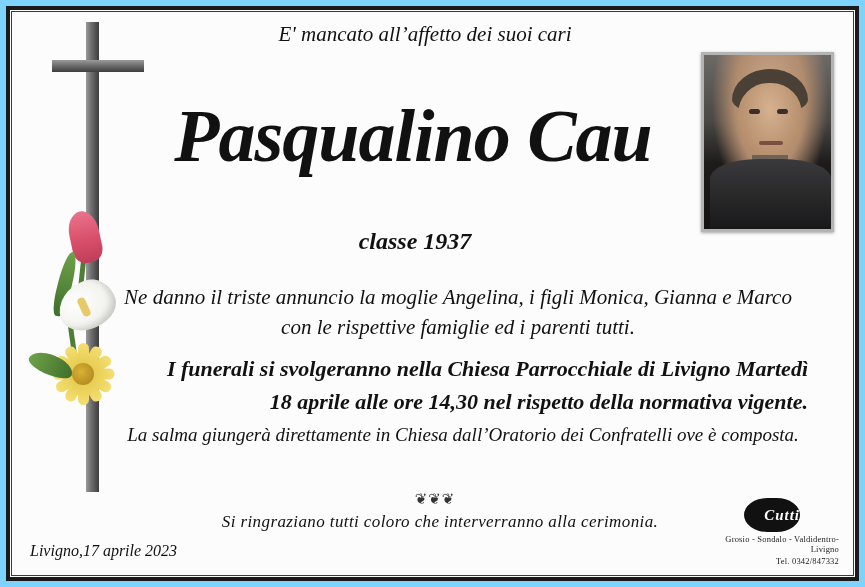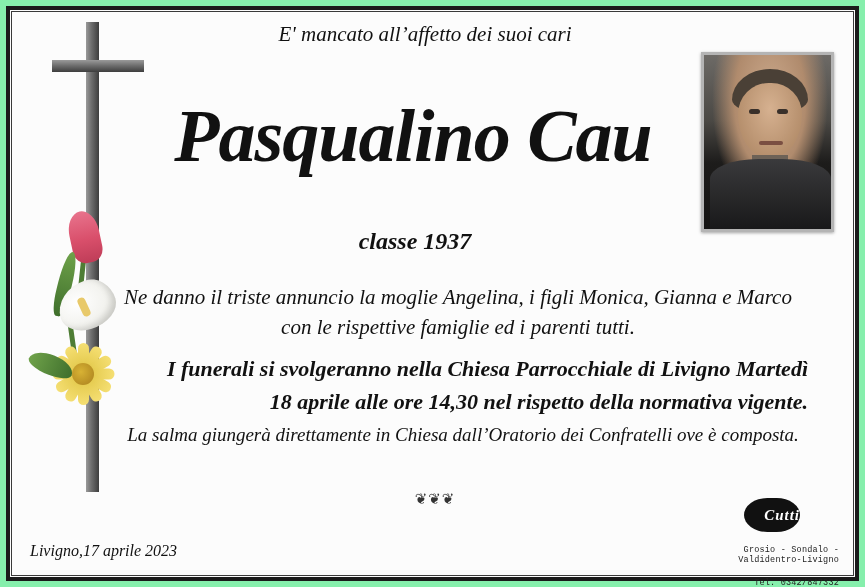--- a/index.html
+++ b/index.html
@@ -4,21 +4,21 @@
 <style>
   html, body {
     margin: 0;
     padding: 0;
     background: #ffffff;
   }
   #page {
     position: relative;
     width: 865px;
     height: 587px;
-    background: #86efac;
+    background: #7dd3fc;
     overflow: hidden;
     font-family: "Liberation Serif", serif;
     color: #111111;
   }
   
   .frame-outer {
     position: absolute;
     left: 6px;
     top: 6px;
     width: 853px;
@@ -304,23 +304,23 @@
     color: #ffffff;
     font-size: 15px;
     font-style: italic;
     font-weight: bold;
     line-height: 34px;
     letter-spacing: 1px;
   }
   .logo-line {
     font-size: 8.5px;
     color: #222;
-    margin-top: 13px;
+    margin-top: 2px;
     letter-spacing: 0.2px;
-    font-family: Liberation Mono, monospace;
+    font-family: Liberation Serif, serif;
   }
 </style>
 </head>
 <body>
 
 <div id="page">
 
   <div class="frame-outer"></div>
   <div class="frame-inner"></div>
 
@@ -375,20 +375,21 @@
     <div>con le rispettive famiglie ed i parenti tutti.</div>
   </div>
 
   <div class="txt funerali">
     <div>I funerali si svolgeranno nella Chiesa Parrocchiale di Livigno Martedì</div>
     <div>18 aprile alle ore 14,30 nel rispetto della normativa vigente.</div>
   </div>
 
   <div class="txt salma">La salma giungerà direttamente in Chiesa dall’Oratorio dei Confratelli ove è composta.</div>
   <div class="txt divider">❦❦❦</div>
+  <div class="txt ringraziano">Si  ringraziano  tutti coloro che interverranno alla cerimonia.</div>
   <div class="date">Livigno,17 aprile 2023</div>
 
   <div class="logo">
     <div class="logo-badge">Cutti</div>
     <div class="logo-line">Grosio - Sondalo - Valdidentro-Livigno</div>
     <div class="logo-line">Tel. 0342/847332</div>
   </div>
 
 </div>
 

